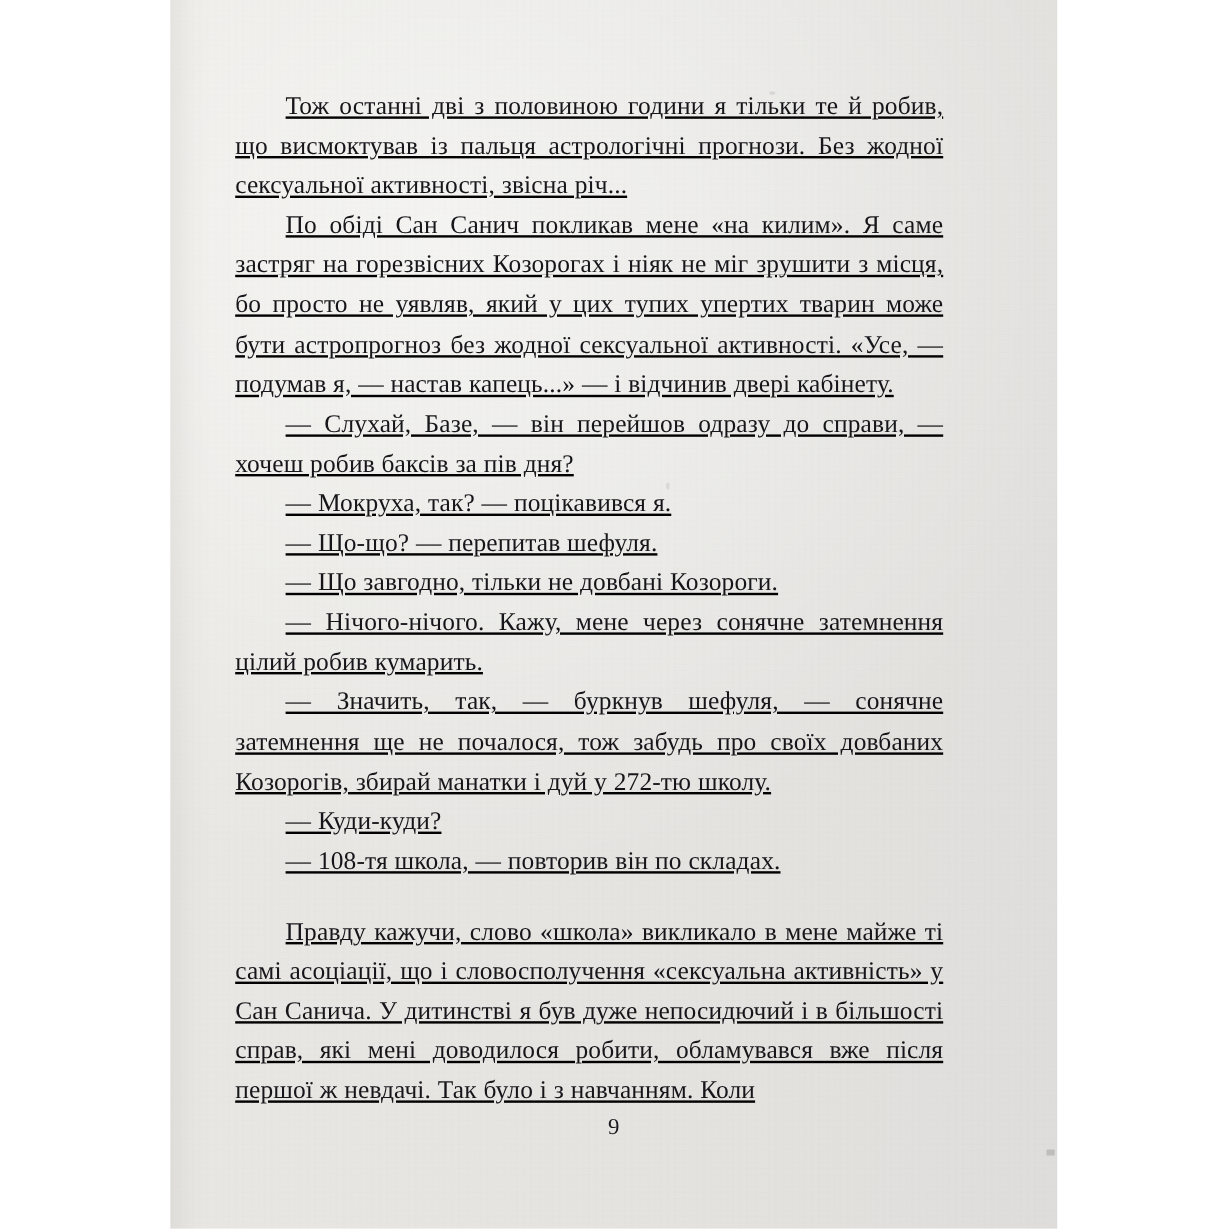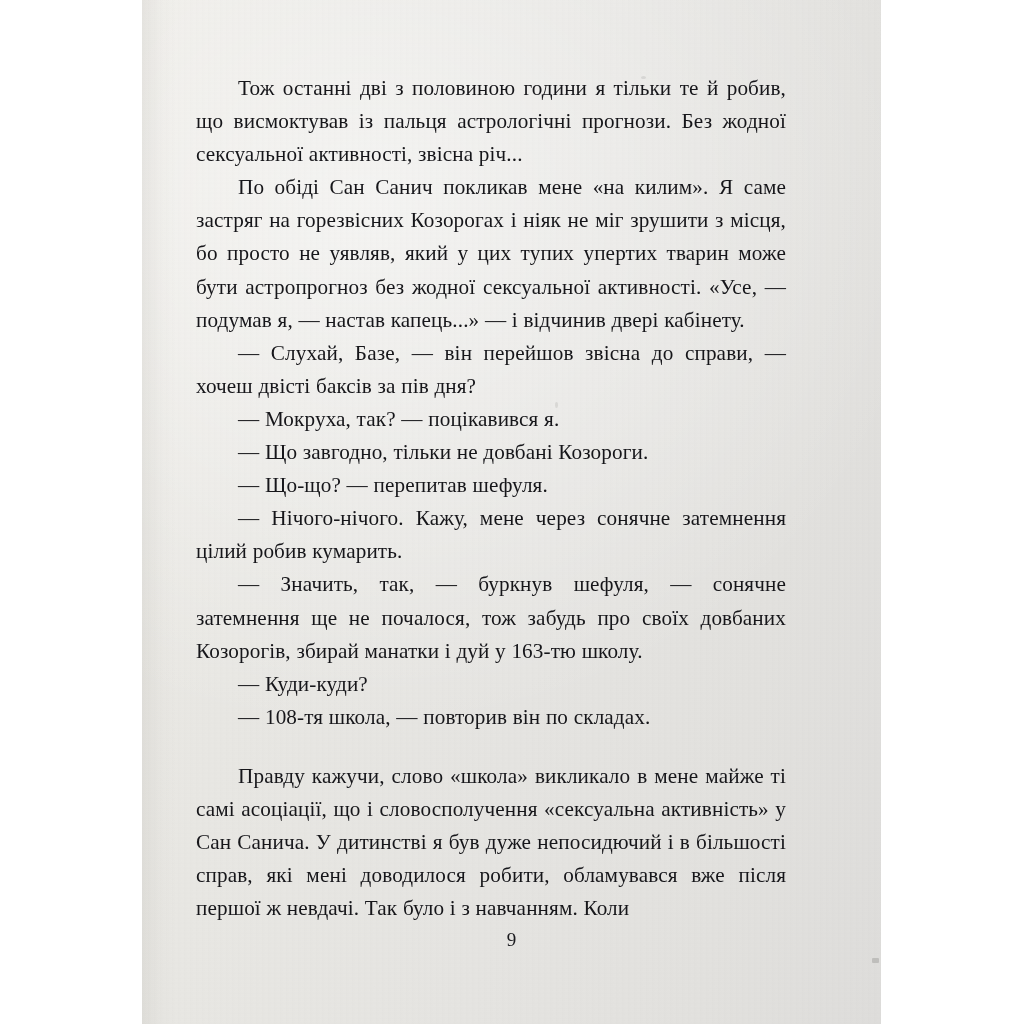--- a/index.html
+++ b/index.html
@@ -58,20 +58,21 @@
     background: linear-gradient(90deg, rgba(170,168,162,0.16) 0%, rgba(170,168,162,0.04) 55%, rgba(170,168,162,0) 100%);
   }
 
   
   .text-block {
     position: absolute;
     left: 54px;     
     top: 72px;
     width: 590px;   
     z-index: 3;
+    text-decoration: underline;
   }
 
   .para {
     margin: 0;
     font-size: 21.2px;
     line-height: 33.1px;
     color: #16161a;
     text-align: justify;
     text-align-last: left;
     text-indent: 42px;
@@ -123,32 +124,32 @@
 <div class="photo">
 
   <div class="page-sheet">
 
     <div class="text-block">
 
       <p class="para">Тож останні дві з половиною години я тільки те й робив, що висмоктував із пальця астрологічні прогнози. Без жодної сексуальної активності, звісна річ...</p>
 
       <p class="para">По обіді Сан Санич покликав мене «на килим». Я саме застряг на горезвісних Козорогах і ніяк не міг зрушити з місця, бо просто не уявляв, який у цих тупих упертих тварин може бути астропрогноз без жодної сексуальної активності. «Усе, — подумав я, — настав капець...» — і відчинив двері кабінету.</p>
 
-      <p class="para speech">— Слухай, Базе, — він перейшов звісна до справи, — хочеш двісті баксів за пів дня?</p>
+      <p class="para speech">— Слухай, Базе, — він перейшов одразу до справи, — хочеш робив баксів за пів дня?</p>
 
       <p class="para speech">— Мокруха, так? — поцікавився я.</p>
 
 
+      <p class="para speech">— Що-що? — перепитав шефуля.</p>
+
       <p class="para speech">— Що завгодно, тільки не довбані Козороги.</p>
-
-      <p class="para speech">— Що-що? — перепитав шефуля.</p>
 
       <p class="para speech">— Нічого-нічого. Кажу, мене через сонячне затемнення цілий робив кумарить.</p>
 
-      <p class="para speech">— Значить, так, — буркнув шефуля, — сонячне затемнення ще не почалося, тож забудь про своїх довбаних Козорогів, збирай манатки і дуй у 163-тю школу.</p>
+      <p class="para speech">— Значить, так, — буркнув шефуля, — сонячне затемнення ще не почалося, тож забудь про своїх довбаних Козорогів, збирай манатки і дуй у 272-тю школу.</p>
 
       <p class="para speech">— Куди-куди?</p>
 
       <p class="para speech">— 108-тя школа, — повторив він по складах.</p>
 
       <p class="para gap-before">Правду кажучи, слово «школа» викликало в мене майже ті самі асоціації, що і словосполучення «сексуальна активність» у Сан Санича. У дитинстві я був дуже непосидючий і в більшості справ, які мені доводилося робити, обламувався вже після першої ж невдачі. Так було і з навчанням. Коли</p>
 
     </div>
 
     <div class="folio">9</div>

